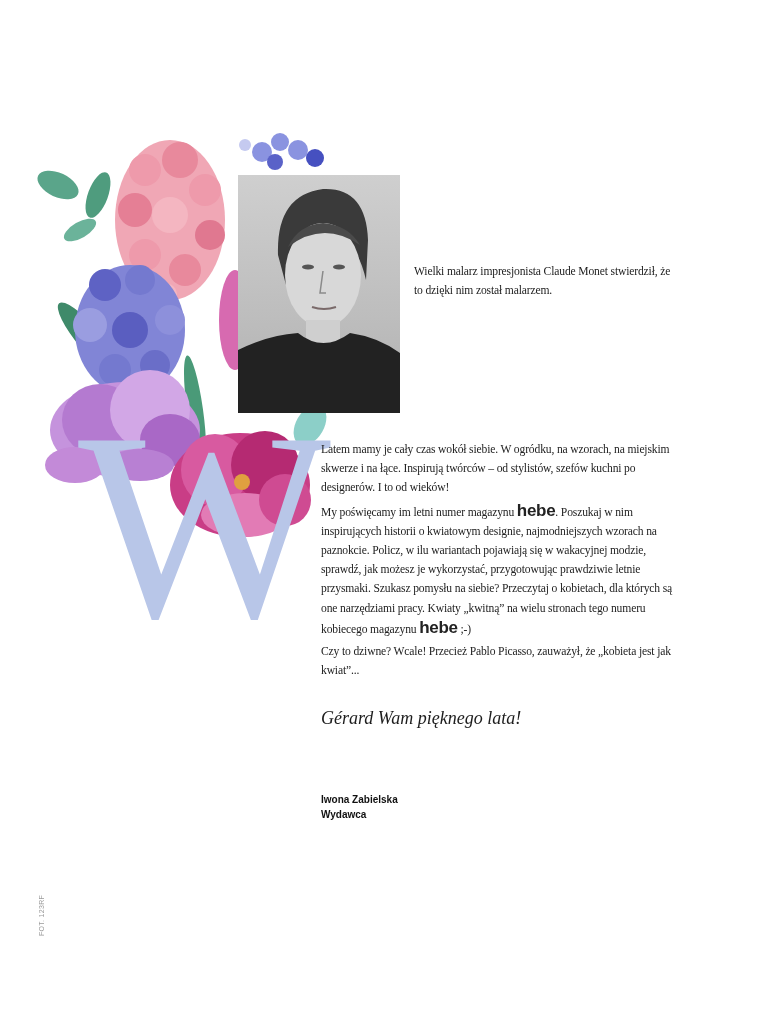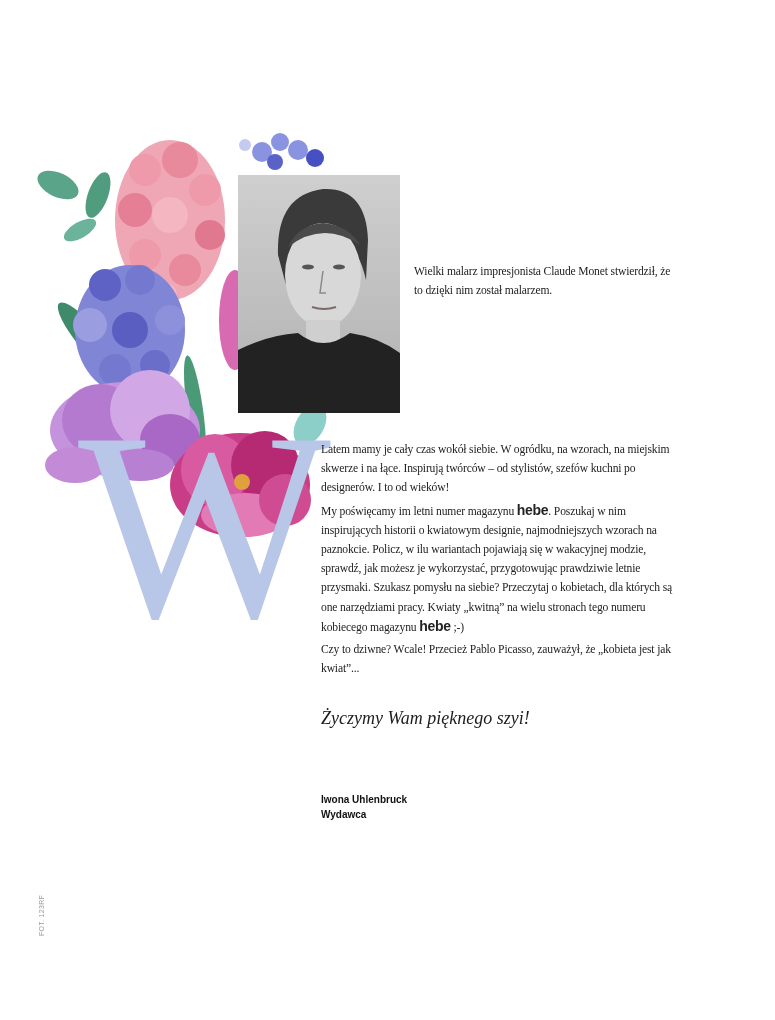--- a/index.html
+++ b/index.html
@@ -10,21 +10,21 @@
              font-size:268px; line-height:1; color:#b8c6e8; font-weight:normal;
              letter-spacing:-4px; }
     .photo { position:absolute; left:238px; top:175px; width:162px; height:238px;
              background:linear-gradient(180deg,#cfcfcf 0%,#bdbdbd 60%,#b0b0b0 100%); overflow:hidden; }
     .photo svg { position:absolute; left:0; top:0; }
     .text { position:absolute; font-family:"Liberation Serif", serif; font-size:11.6px;
             line-height:19.2px; color:#222; letter-spacing:-0.15px; }
     .text p { margin:0 0 3px 0; }
     .t1 { left:414px; top:262px; width:260px; }
     .t2 { left:321px; top:440px; width:360px; }
-    .hebe { font-family:"Liberation Sans", sans-serif; font-weight:bold; font-size:14px; letter-spacing:-0.3px; }
+    .hebe { font-family:"Liberation Sans", sans-serif; font-weight:bold; font-size:17px; letter-spacing:-0.3px; }
     .closing { position:absolute; left:321px; top:703px; font-family:"Liberation Serif", serif;
                font-style:italic; font-size:18px; line-height:30px; color:#1d1d1d; }
     .signature { position:absolute; left:321px; top:792px; font-family:"Liberation Sans", sans-serif;
                  font-weight:bold; font-size:10px; line-height:15px; color:#111; }
     .credit { position:absolute; left:38px; top:936px; transform:rotate(-90deg); transform-origin:left top;
               font-family:"Liberation Sans", sans-serif; font-size:7px; color:#9a9a9a; letter-spacing:0.3px; }
   </style>
 </head>
 <body>
 
@@ -119,21 +119,21 @@
   <p>Wielki malarz impresjonista Claude Monet stwierdził, że to dzięki nim został malarzem.</p>
 </div>
 
 <div class="text t2">
   <p>Latem mamy je cały czas wokół siebie. W ogródku, na wzorach, na miejskim skwerze i na łące. Inspirują twórców – od stylistów, szefów kuchni po designerów. I to od wieków!</p>
   <p><span>My poświęcamy im letni numer magazynu </span><span class="hebe">hebe</span><span>. Poszukaj w nim inspirujących historii o kwiatowym designie, najmodniejszych wzorach na paznokcie. Policz, w ilu wariantach pojawiają się w wakacyjnej modzie, sprawdź, jak możesz je wykorzystać, przygotowując prawdziwie letnie przysmaki. Szukasz pomysłu na siebie? Przeczytaj o kobietach, dla których są one narzędziami pracy. Kwiaty „kwitną” na wielu stronach tego numeru kobiecego magazynu </span><span class="hebe">hebe</span><span> ;-)</span></p>
   <p>Czy to dziwne? Wcale! Przecież Pablo Picasso, zauważył, że „kobieta jest jak kwiat”...</p>
 </div>
 
 <div class="closing">
-  <div>Życzymy Wam pięknego szyi!</div>
+  <div>Gérard Wam pięknego lata!</div>
 </div>
 
 <div class="signature">
-  <div>Iwona Uhlenbruck</div>
+  <div>Iwona Zabielska</div>
   <div>Wydawca</div>
 </div>
 
 <div class="credit">FOT. 123RF</div>
 
 </body></html>

